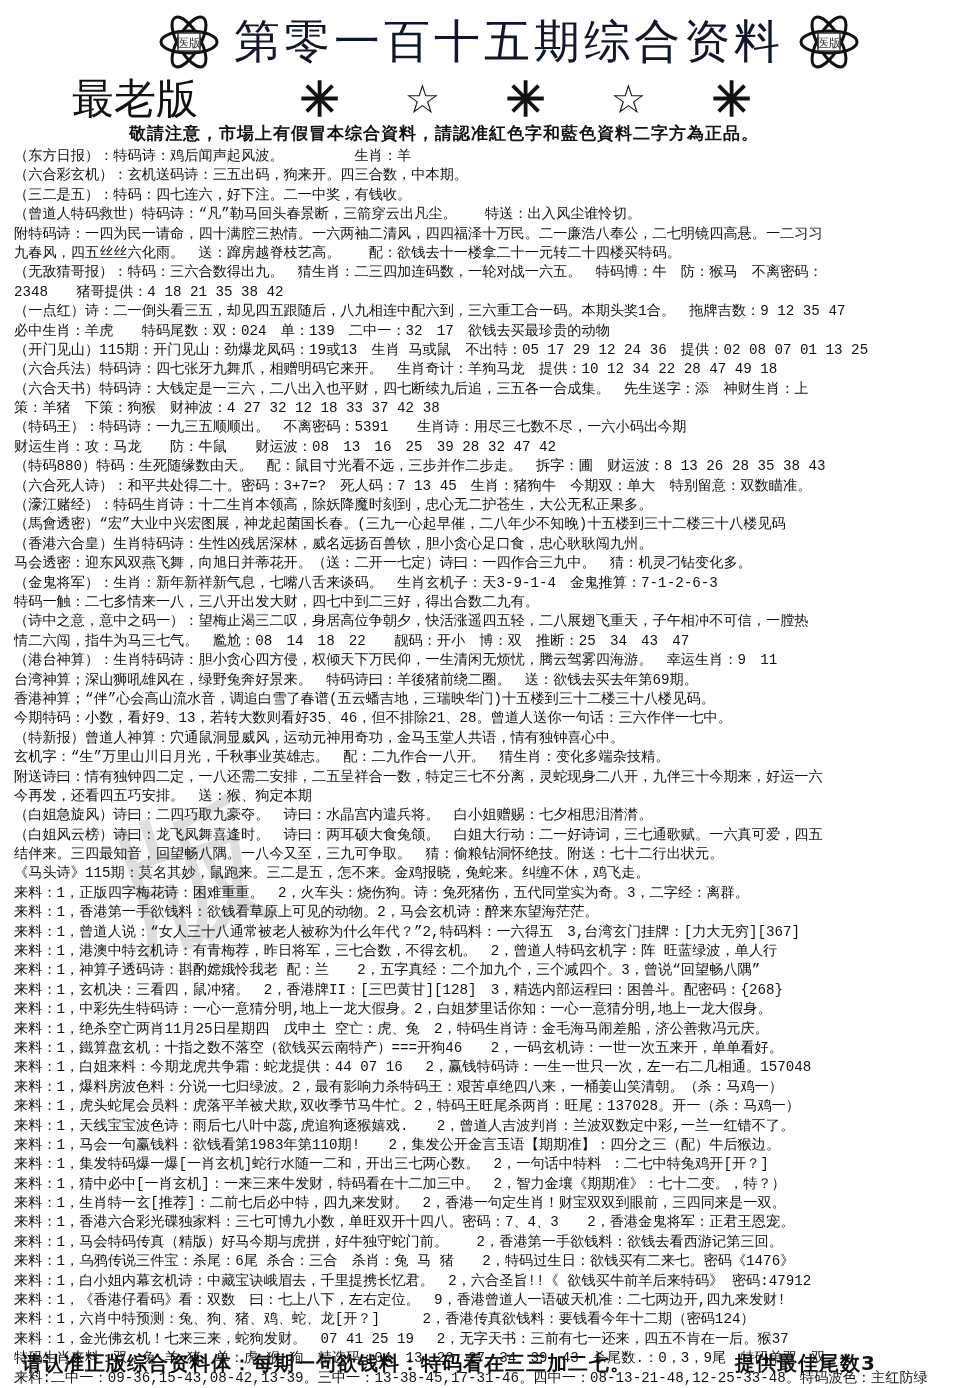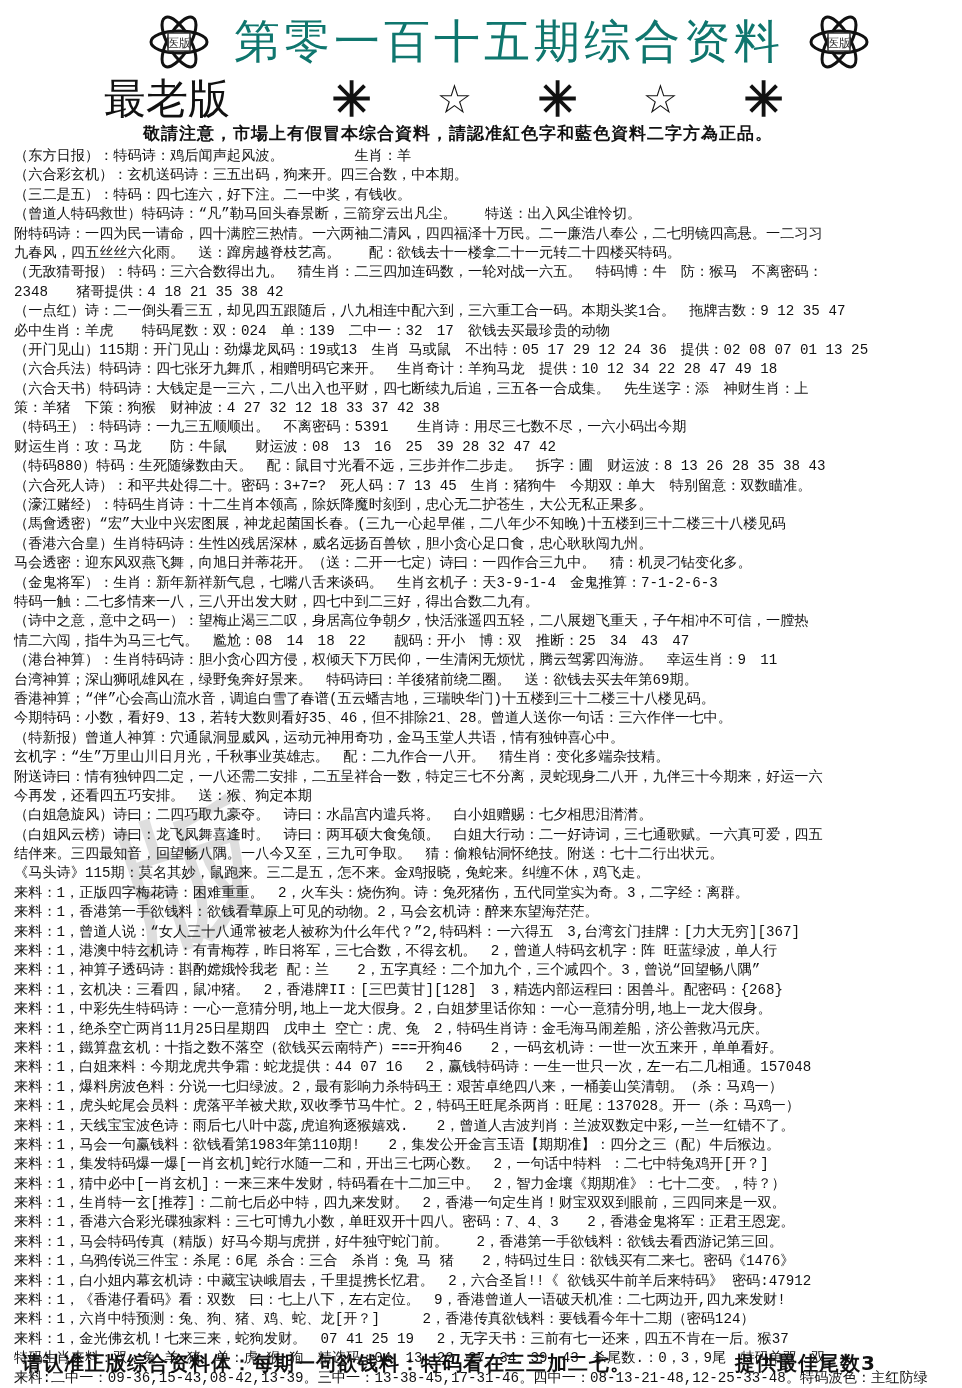--- a/index.html
+++ b/index.html
@@ -1,26 +1,26 @@
 <!DOCTYPE html>
 <html><head>
 <meta charset="utf-8">
 <style>
   html, body { margin: 0; padding: 0; background: #ffffff; }
   body { width: 962px; height: 1388px; position: relative; overflow: hidden; color: #111; font-family: "DejaVu Serif", "Liberation Serif", serif; }
   .header { position: absolute; left: 0; top: 0; width: 962px; height: 145px; }
   .title-row { position: absolute; top: 12px; left: 0; width: 962px; height: 60px; display: flex; align-items: center; justify-content: center; gap: 10px; padding-left: 28px; }
   .logo { width: 62px; height: 58px; position: relative; }
   .logo svg { width: 62px; height: 58px; }
-  .title { font-size: 46px; letter-spacing: 4px; font-family: Liberation Serif, serif; color: #0f766e; font-weight: normal; margin: 0 14px; }
+  .title { font-size: 46px; letter-spacing: 4px; font-family: Liberation Serif, serif; color: #0f172a; font-weight: normal; margin: 0 4px; }
   .edition-row { position: absolute; top: 74px; left: 72px; height: 50px; display: flex; align-items: center; }
-  .edition { font-size: 42px; font-family: "DejaVu Serif", serif; margin-right: 70px; margin-left: 32px; }
+  .edition { font-size: 42px; font-family: "DejaVu Serif", serif; margin-right: 70px; }
   .mark { font-size: 40px; width: 103px; text-align: center; }
   .mark.ast { font-weight: bold; font-size: 48px; }
-  .notice { position: absolute; top: 122px; left: 14px; width: 888px; text-align: center; font-size: 17px; font-weight: bold; letter-spacing: 1px; font-family: "DejaVu Serif", serif; }
+  .notice { position: absolute; top: 122px; left: 0; width: 888px; text-align: center; font-size: 17px; font-weight: bold; letter-spacing: 1px; font-family: "DejaVu Serif", serif; }
   .content { position: absolute; left: 14px; top: 147px; width: 940px; font-size: 14.2px; line-height: 19.4px; font-family: Liberation Mono, monospace; }
   .line { white-space: nowrap; overflow: hidden; height: 19.4px; }
   .footer { position: absolute; left: 22px; top: 1350px; width: 930px; font-size: 20px; font-weight: bold; font-family: "DejaVu Sans", sans-serif; letter-spacing: 1px; display: flex; gap: 44px; }
   .footer .right { margin-left: 60px; }
   .watermark { position: absolute; left: 120px; top: 790px; width: 210px; height: 170px; font-size: 150px; color: rgba(160,160,160,0.35); font-family: "DejaVu Serif", serif; transform: rotate(-18deg); pointer-events: none; line-height: 150px; }
 </style>
 </head>
 <body>
 
 <div class="header">

